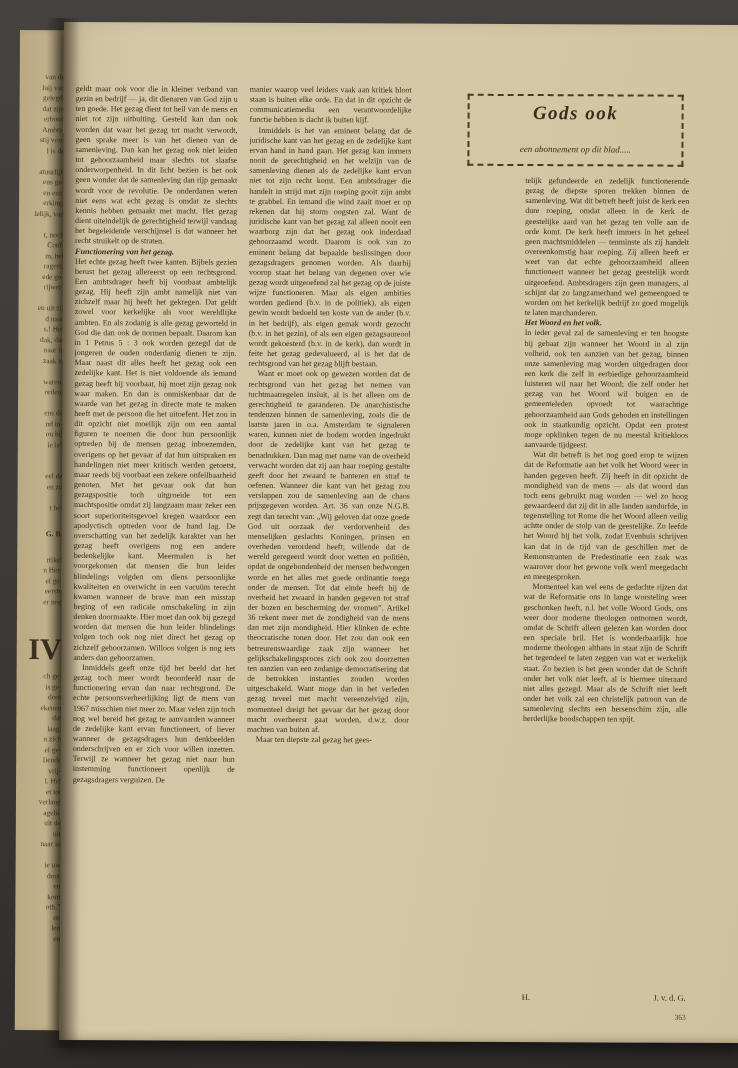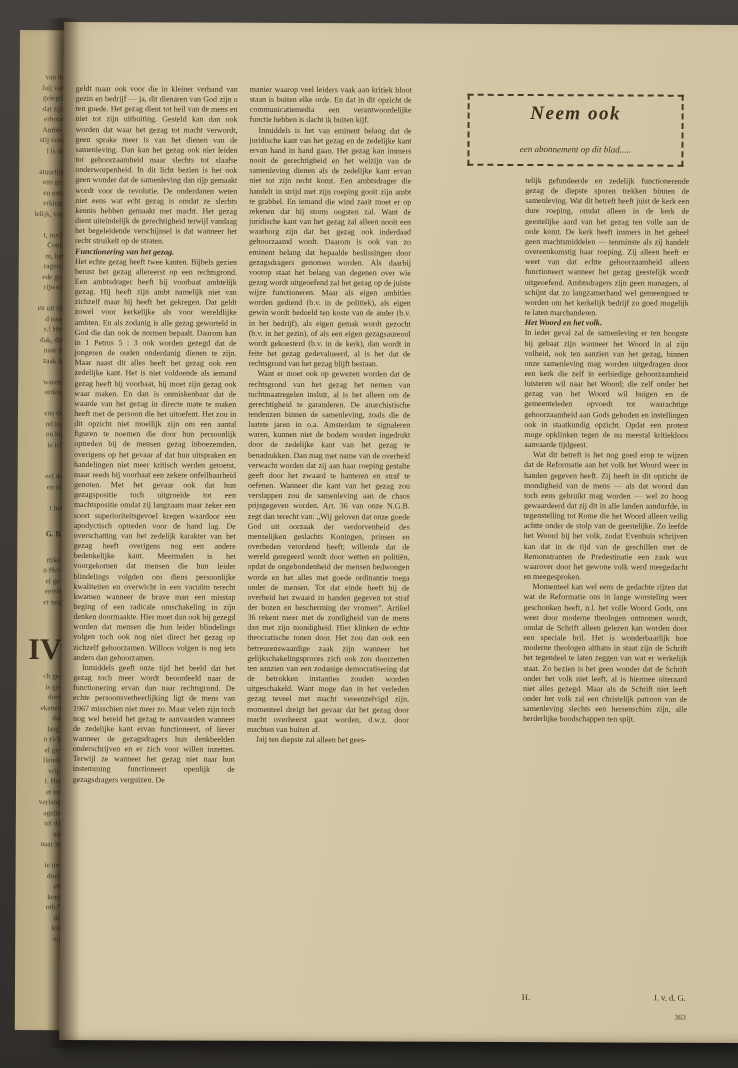--- a/index.html
+++ b/index.html
@@ -158,25 +158,25 @@
     <p>geldt maar ook voor die in kleiner verband van gezin en bedrijf — ja, dit dienaren van God zijn u ten goede. Het gezag dient tot heil van de mens en niet tot zijn uitbuiting. Gesteld kan dan ook worden dat waar het gezag tot macht verwordt, geen sprake meer is van het dienen van de samenleving. Dan kan het gezag ook niet leiden tot gehoorzaamheid maar slechts tot slaafse onderworpenheid. In dit licht bezien is het ook geen wonder dat de samenleving dan rijp gemaakt wordt voor de revolutie. De onderdanen weten niet eens wat echt gezag is omdat ze slechts kennis hebben gemaakt met macht. Het gezag dient uiteindelijk de gerechtigheid terwijl vandaag het begeleidende verschijnsel is dat wanneer het recht struikelt op de straten.</p>
     <p class="colhead">Functionering van het gezag.</p>
     <p>Het echte gezag heeft twee kanten. Bijbels gezien berust het gezag allereerst op een rechtsgrond. Een ambtsdrager heeft bij voorbaat ambtelijk gezag. Hij heeft zijn ambt namelijk niet van zichzelf maar hij heeft het gekregen. Dat geldt zowel voor kerkelijke als voor wereldlijke ambten. En als zodanig is alle gezag geworteld in God die dan ook de normen bepaalt. Daarom kan in 1 Petrus 5 : 3 ook worden gezegd dat de jongeren de ouden onderdanig dienen te zijn. Maar naast dit alles heeft het gezag ook een zedelijke kant. Het is niet voldoende als iemand gezag heeft bij voorbaat, hij moet zijn gezag ook waar maken. En dan is onmiskenbaar dat de waarde van het gezag in directe mate te maken heeft met de persoon die het uitoefent. Het zou in dit opzicht niet moeilijk zijn om een aantal figuren te noemen die door hun persoonlijk optreden bij de mensen gezag inboezemden, overigens op het gevaar af dat hun uitspraken en handelingen niet meer kritisch werden getoetst, maar reeds bij voorbaat een zekere onfeilbaarheid genoten. Met het gevaar ook dat hun gezagspositie toch uitgroeide tot een machtspositie omdat zij langzaam maar zeker een soort superioriteitsgevoel kregen waardoor een apodyctisch optreden voor de hand lag. De overschatting van het zedelijk karakter van het gezag heeft overigens nog een andere bedenkelijke kant. Meermalen is het voorgekomen dat mensen die hun leider blindelings volgden om diens persoonlijke kwaliteiten en overwicht in een vacuüm terecht kwamen wanneer de brave man een misstap beging of een radicale omschakeling in zijn denken doormaakte. Hier moet dan ook bij gezegd worden dat mensen die hun leider blindelings volgen toch ook nog niet direct het gezag op zichzelf gehoorzamen. Willoos volgen is nog iets anders dan gehoorzamen.</p>
     <p class="ind">Inmiddels geeft onze tijd het beeld dat het gezag toch meer wordt beoordeeld naar de functionering ervan dan naar rechtsgrond. De echte persoonsverheerlijking ligt de mens van 1967 misschien niet meer zo. Maar velen zijn toch nog wel bereid het gezag te aanvaarden wanneer de zedelijke kant ervan functioneert, of liever wanneer de gezagsdragers hun denkbeelden onderschrijven en er zich voor willen inzetten. Terwijl ze wanneer het gezag niet naar hun instemming functioneert openlijk de gezagsdragers verguizen. De</p>
   </div>
 
   <div class="col col2 bodytext">
     <p>manier waarop veel leiders vaak aan kritiek bloot staan is buiten elke orde. En dat in dit opzicht de communicatiemedia een verantwoordelijke functie hebben is dacht ik buiten kijf.</p>
     <p class="ind">Inmiddels is het van eminent belang dat de juridische kant van het gezag en de zedelijke kant ervan hand in hand gaan. Het gezag kan immers nooit de gerechtigheid en het welzijn van de samenleving dienen als de zedelijke kant ervan niet tot zijn recht komt. Een ambtsdrager die handelt in strijd met zijn roeping gooit zijn ambt te grabbel. En iemand die wind zaait moet er op rekenen dat hij storm oogsten zal. Want de juridische kant van het gezag zal alleen nooit een waarborg zijn dat het gezag ook inderdaad gehoorzaamd wordt. Daarom is ook van zo eminent belang dat bepaalde beslissingen door gezagsdragers genomen worden. Als daarbij voorop staat het belang van degenen over wie gezag wordt uitgeoefend zal het gezag op de juiste wijze functioneren. Maar als eigen ambities worden gediend (b.v. in de politiek), als eigen gewin wordt bedoeld ten koste van de ander (b.v. in het bedrijf), als eigen gemak wordt gezocht (b.v. in het gezin), of als een eigen gezagsaureool wordt gekoesterd (b.v. in de kerk), dan wordt in feite het gezag gedevalueerd, al is het dat de rechtsgrond van het gezag blijft bestaan.</p>
     <p class="ind">Want er moet ook op gewezen worden dat de rechtsgrond van het gezag het nemen van tuchtmaatregelen insluit, al is het alleen om de gerechtigheid te garanderen. De anarchistische tendenzen binnen de samenleving, zoals die de laatste jaren in o.a. Amsterdam te signaleren waren, kunnen niet de bodem worden ingedrukt door de zedelijke kant van het gezag te benadrukken. Dan mag met name van de overheid verwacht worden dat zij aan haar roeping gestalte geeft door het zwaard te hanteren en straf te oefenen. Wanneer die kant van het gezag zou verslappen zou de samenleving aan de chaos prijsgegeven worden. Art. 36 van onze N.G.B. zegt dan terecht van: „Wij geloven dat onze goede God uit oorzaak der verdorvenheid des menselijken geslachts Koningen, prinsen en overheden verordend heeft; willende dat de wereld geregeerd wordt door wetten en politiën, opdat de ongebondenheid der mensen bedwongen worde en het alles met goede ordinantie toega onder de mensen. Tot dat einde heeft hij de overheid het zwaard in handen gegeven tot straf der bozen en bescherming der vromen”. Artikel 36 rekent meer met de zondigheid van de mens dan met zijn mondigheid. Hier klinken de echte theocratische tonen door. Het zou dan ook een betreurenswaardige zaak zijn wanneer het gelijkschakelingsproces zich ook zou doorzetten ten aanzien van een zodanige democratisering dat de betrokken instanties zouden worden uitgeschakeld. Want moge dan in het verleden gezag teveel met macht vereenzelvigd zijn, momenteel dreigt het gevaar dat het gezag door macht overheerst gaat worden, d.w.z. door machten van buiten af.</p>
-    <p class="ind">Jaij ten diepste zal alleen het gees-</p>
+    <p class="ind">Maar ten diepste zal gezag het gees-</p>
   </div>
 
   <div class="adbox">
-    <div class="ad-title">Neem ook</div>
+    <div class="ad-title">Gods ook</div>
     <div class="ad-sub">een abonnement op dit blad.....</div>
   </div>
 
   <div class="col col3 bodytext">
     <p>telijk gefundeerde en zedelijk functionerende gezag de diepste sporen trekken binnen de samenleving. Wat dit betreft heeft juist de kerk een dure roeping, omdat alleen in de kerk de geestelijke aard van het gezag ten volle aan de orde komt. De kerk heeft immers in het geheel geen machtsmiddelen — tenminste als zij handelt overeenkomstig haar roeping. Zij alleen heeft er weet van dat echte gehoorzaamheid alleen functioneert wanneer het gezag geestelijk wordt uitgeoefend. Ambtsdragers zijn geen managers, al schijnt dat zo langzamerhand wel gemeengoed te worden om het kerkelijk bedrijf zo goed mogelijk te laten marchanderen.</p>
     <p class="colhead">Het Woord en het volk.</p>
     <p>In ieder geval zal de samenleving er ten hoogste bij gebaat zijn wanneer het Woord in al zijn volheid, ook ten aanzien van het gezag, binnen onze samenleving mag worden uitgedragen door een kerk die zelf in eerbiedige gehoorzaamheid luisteren wil naar het Woord; die zelf onder het gezag van het Woord wil buigen en de gemeenteleden opvoedt tot waarachtige gehoorzaamheid aan Gods geboden en instellingen ook in staatkundig opzicht. Opdat een protest moge opklinken tegen de nu meestal kritiekloos aanvaarde tijdgeest.</p>
     <p class="ind">Wat dit betreft is het nog goed erop te wijzen dat de Reformatie aan het volk het Woord weer in handen gegeven heeft. Zij heeft in dit opzicht de mondigheid van de mens — als dat woord dan toch eens gebruikt mag worden — wel zo hoog gewaardeerd dat zij dit in alle landen aandurfde, in tegenstelling tot Rome die het Woord alleen veilig achtte onder de stolp van de geestelijke. Zo leefde het Woord bij het volk, zodat Evenhuis schrijven kan dat in de tijd van de geschillen met de Remonstranten de Predestinatie een zaak was waarover door het gewone volk werd meegedacht en meegesproken.</p>
     <p class="ind">Momenteel kan wel eens de gedachte rijzen dat wat de Reformatie ons in lange worsteling weer geschonken heeft, n.l. het volle Woord Gods, ons weer door moderne theologen ontnomen wordt, omdat de Schrift alleen gelezen kan worden door een speciale bril. Het is wonderbaarlijk hoe moderne theologen althans in staat zijn de Schrift het tegendeel te laten zeggen van wat er werkelijk staat. Zo bezien is het geen wonder dat de Schrift onder het volk niet leeft, al is hiermee uiteraard niet alles gezegd. Maar als de Schrift niet leeft onder het volk zal een christelijk patroon van de samenleving slechts een hersenschim zijn, alle herderlijke boodschappen ten spijt.</p>
   </div>

